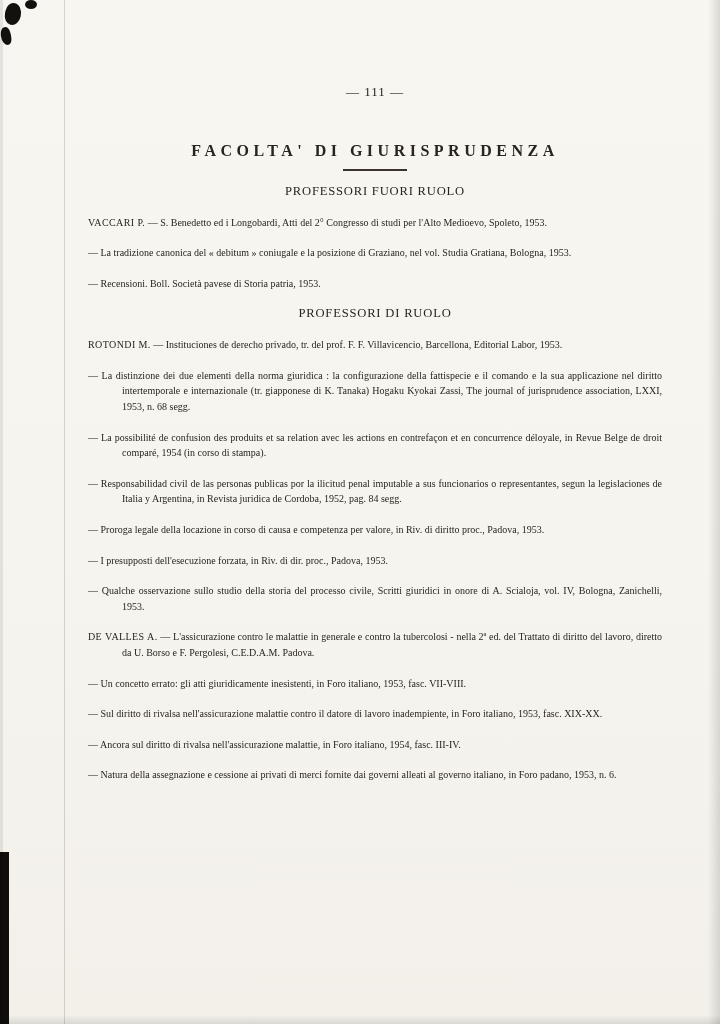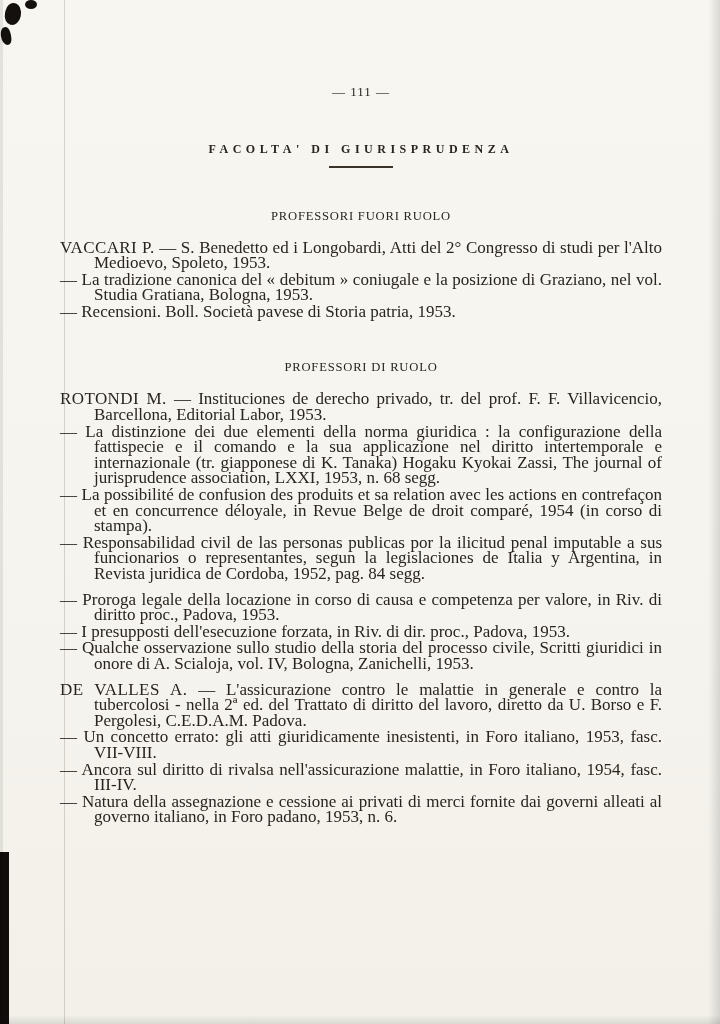--- a/index.html
+++ b/index.html
@@ -3,31 +3,31 @@
 <meta charset="utf-8">
 <style>
   html, body { margin: 0; padding: 0; }
   body {
     width: 720px; height: 1024px;
     position: relative; overflow: hidden;
     background: linear-gradient(180deg, #f8f6f1 0%, #f6f4ee 55%, #f2f0e9 100%);
     font-family: "Liberation Serif", serif;
     color: #29241f;
   }
-  .content { position: absolute; inset: 0; padding: 84px 58px 0 60px; box-sizing: border-box; }
+  .content { position: absolute; inset: 0; padding: 84px 58px 0 88px; box-sizing: border-box; }
 
   .page-number { text-align: center; font-size: 13px; letter-spacing: 1px; }
-  .title { margin-top: 42px; text-align: center; font-weight: bold; font-size: 12px; letter-spacing: 4.5px; }
+  .title { margin-top: 42px; text-align: center; font-weight: bold; font-size: 16px; letter-spacing: 4.5px; }
   .title-rule { width: 64px; height: 1.5px; background: #3a332c; margin: 9px auto 0; }
 
-  .section-heading { text-align: center; font-size: 12.6px; letter-spacing: 0.8px; margin: 41px 0 16px; }
+  .section-heading { text-align: center; font-size: 12.6px; letter-spacing: 0.8px; margin: 13px 0 16px; }
   .entry { margin-bottom: 10px; }
   .item {
-    margin: 1px 0; padding-left: 34px; text-indent: -34px;
-    text-align: justify; font-size: 17px; line-height: 15.6px;
+    margin: 15px 0; padding-left: 34px; text-indent: -34px;
+    text-align: justify; font-size: 10px; line-height: 15.6px;
   }
   .item .author { letter-spacing: 0.4px; }
   .it { }
 
   
   .artifact { position: absolute; background: #14100d; }
   .blob1 { left: 5px; top: 3px; width: 16px; height: 22px; border-radius: 45% 55% 50% 50%; transform: rotate(12deg); }
   .blob2 { left: 25px; top: 0; width: 12px; height: 9px; border-radius: 50%; }
   .blob3 { left: 1px; top: 27px; width: 10px; height: 18px; border-radius: 50% 50% 40% 60%; transform: rotate(-8deg); }
   .bottom-bar { position: absolute; left: 0; top: 852px; width: 9px; height: 172px; background: #100d0b; }
@@ -73,19 +73,20 @@
             <p class="item"><span>— Responsabilidad civil de las personas publicas por la ilicitud penal imputable a sus funcionarios o representantes, segun la legislaciones de Italia y Argentina, in </span><span class="it">Revista juridica de Cordoba</span><span>, 1952, pag. 84 segg.</span></p>
           </div>
           <div class="entry">
             <p class="item"><span>— Proroga legale della locazione in corso di causa e competenza per valore, in </span><span class="it">Riv. di diritto proc.</span><span>, Padova, 1953.</span></p>
             <p class="item"><span>— I presupposti dell'esecuzione forzata, in </span><span class="it">Riv. di dir. proc.</span><span>, Padova, 1953.</span></p>
             <p class="item"><span>— Qualche osservazione sullo studio della storia del processo civile, </span><span class="it">Scritti giuridici in onore di A. Scialoja</span><span>, vol. IV, Bologna, Zanichelli, 1953.</span></p>
           </div>
           <div class="entry">
             <p class="item"><span class="author">DE VALLES A.</span><span> — L'assicurazione contro le malattie in generale e contro la tubercolosi - nella 2ª ed. del Trattato di diritto del lavoro, diretto da U. Borso e F. Pergolesi, C.E.D.A.M. Padova.</span></p>
             <p class="item"><span>— Un concetto errato: gli atti giuridicamente inesistenti, in </span><span class="it">Foro italiano</span><span>, 1953, fasc. VII-VIII.</span></p>
+            <p class="item"><span>— Sul diritto di rivalsa nell'assicurazione malattie contro il datore di lavoro inadempiente, in </span><span class="it">Foro italiano</span><span>, 1953, fasc. XIX-XX.</span></p>
             <p class="item"><span>— Ancora sul diritto di rivalsa nell'assicurazione malattie, in </span><span class="it">Foro italiano</span><span>, 1954, fasc. III-IV.</span></p>
             <p class="item"><span>— Natura della assegnazione e cessione ai privati di merci fornite dai governi alleati al governo italiano, in </span><span class="it">Foro padano</span><span>, 1953, n. 6.</span></p>
           </div>
         </div>
       </div>
   </div>
 </div>
 
 </body></html>

